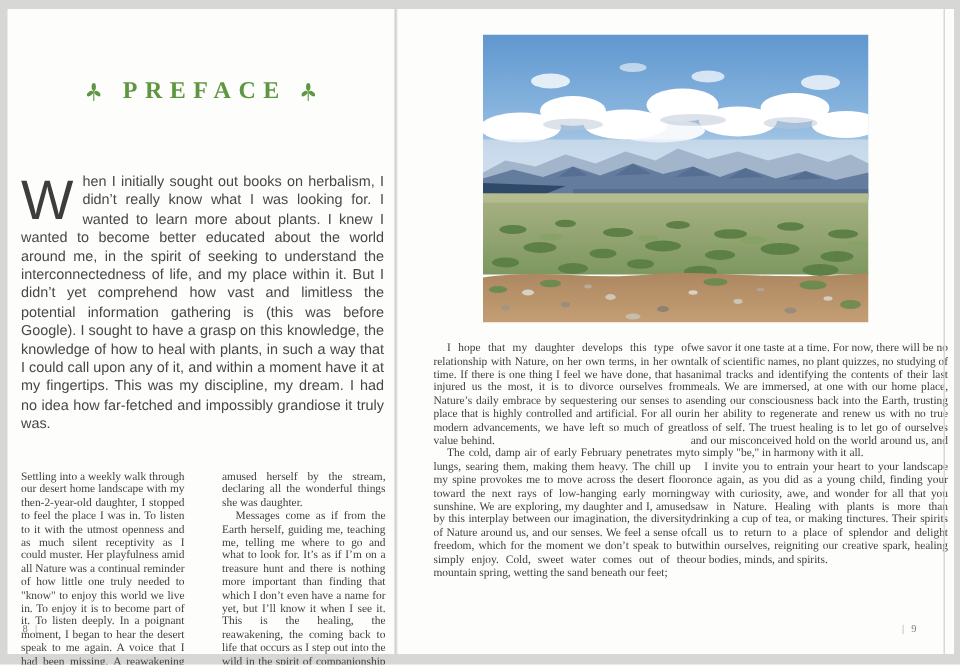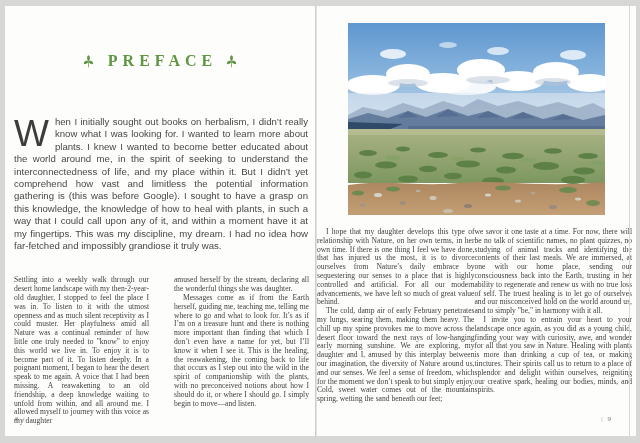--- a/index.html
+++ b/index.html
@@ -13,21 +13,21 @@
     position:absolute;inset:0;
     padding:6px 4px 7px 5px;
     box-sizing:border-box;
     display:flex;
   }
   .page{
     background:#fdfdfc;
     box-sizing:border-box;
     position:relative;
   }
-  .page-left{width:310px;}
+  .page-left{width:258px;}
   .gutter{
     width:2px;
     background:linear-gradient(to right,#c3c3c1,#ededeb);
   }
   .page-right{flex:1;}
   .page-right::after{
     content:'';position:absolute;top:0;bottom:0;right:6px;width:1px;
     background:#d8d8d6;
   }
   
@@ -58,21 +58,21 @@
     padding:2px 6px 0 0;
     color:#3d3d3d;
   }
   .cols{
     display:flex;gap:25px;
     margin:24px 6px 0 9px;
     font-size:7.6px;line-height:8.8px;
     color:#3e3e3e;
   }
   .page-right .cols{
-    margin:13px 4px 0 0;gap:0;font-family:Liberation Serif, serif;
+    margin:13px 4px 0 24px;gap:0;font-family:Liberation Serif, serif;
   }
   .col{flex:1;text-align:justify;}
   .col p{margin:0;}
   .col p.indent{text-indent:9px;}
   .pagenum{
     position:absolute;bottom:13px;
     font-size:7px;color:#7c7c7c;
     letter-spacing:1px;
   }
   .pagenum-left{left:10px;}

